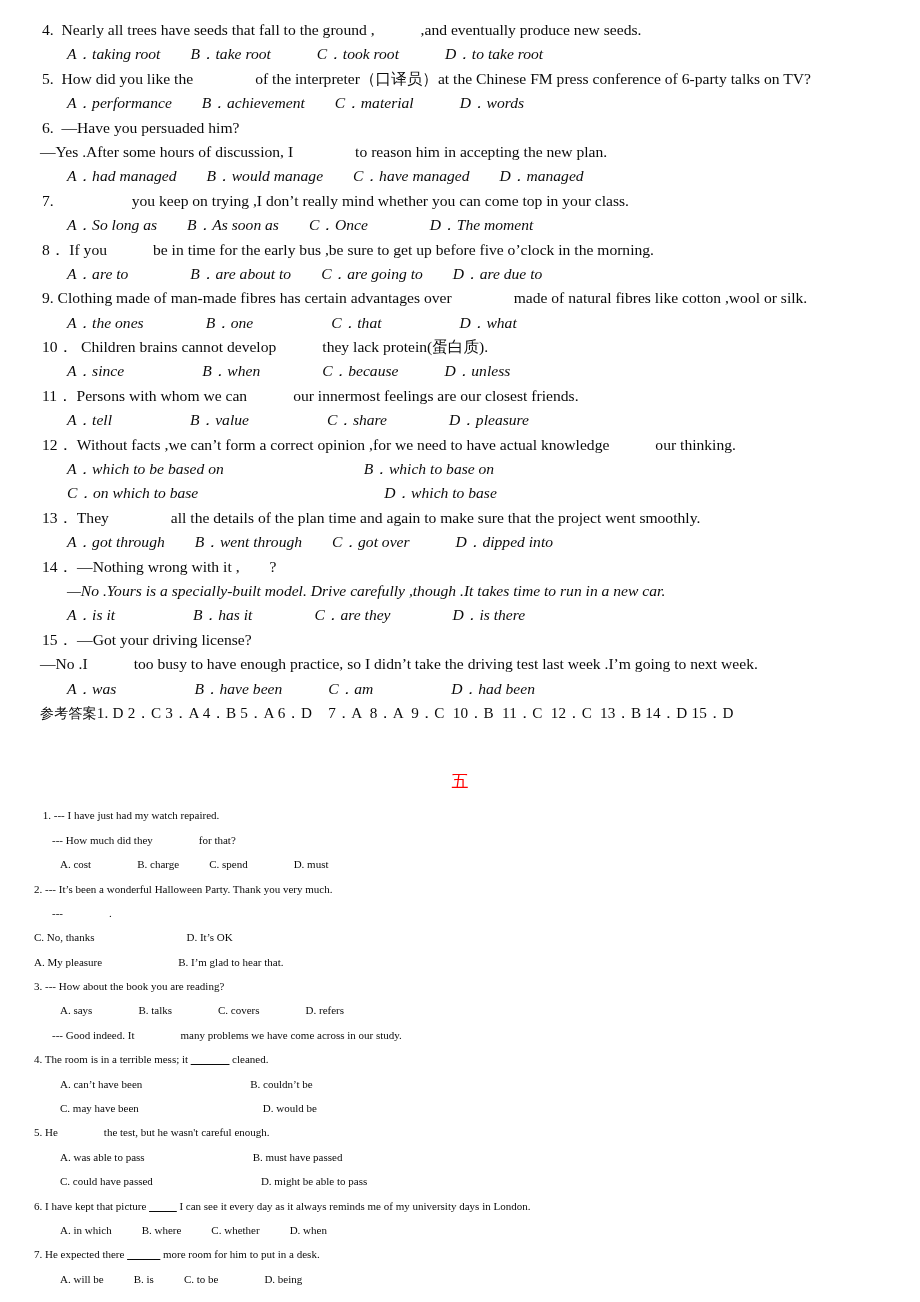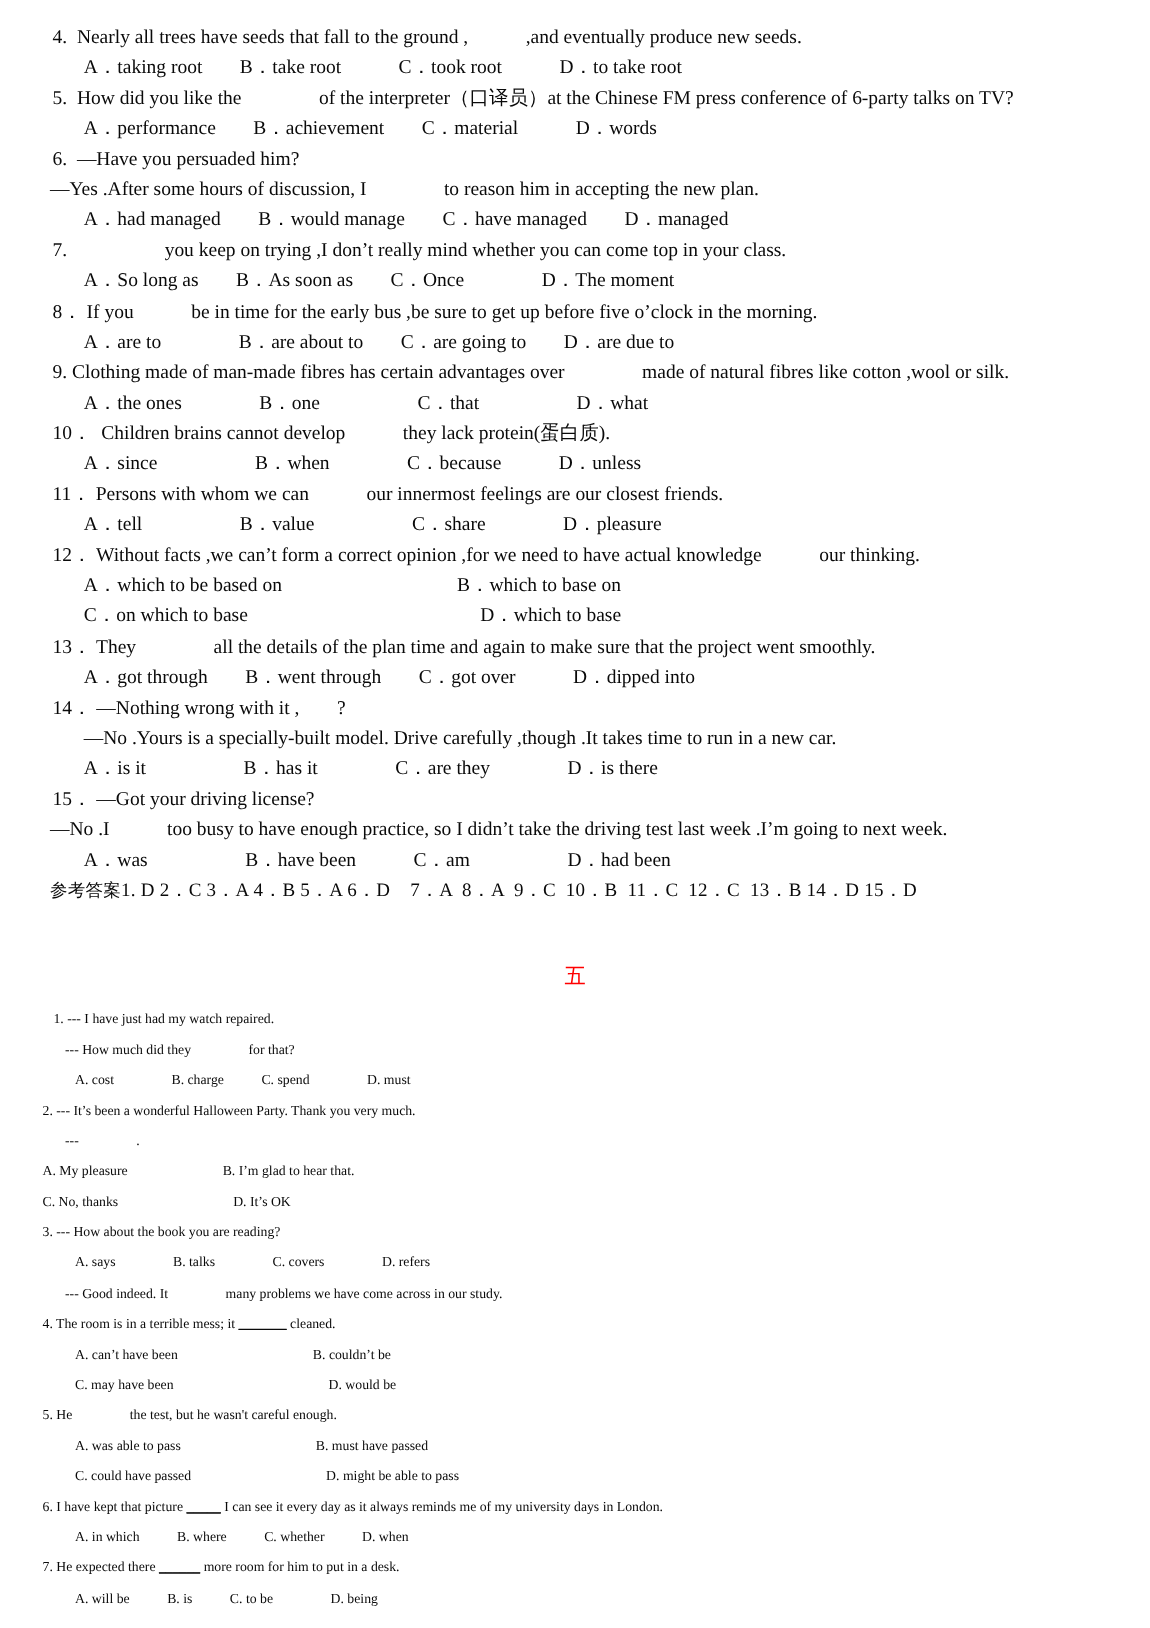--- a/index.html
+++ b/index.html
@@ -28,21 +28,21 @@
     white-space: pre;
     line-height: 24.4px;
     height: 24.4px;
   }
 
   .sec1 { font-size: 15.6px; }
   .sec2 { font-size: 11px; }
 
   
   .i-num   { padding-left: 22px; }   
-  .i-opt   { padding-left: 47px; }   
+  .i-opt   { padding-left: 47px; font-style: italic; }   
   .i-flush { padding-left: 20px; }   
   .i-num2  { padding-left: 20px; }   
   .i-sub2  { padding-left: 32px; }   
   .i-opt2  { padding-left: 40px; }   
   .i-opt2b { padding-left: 14px; }   
 
   .gap-s  { display: inline-block; width: 30px; }
   .gap-m  { display: inline-block; width: 46px; }
   .gap-l  { display: inline-block; width: 62px; }
   .gap-xl { display: inline-block; width: 78px; }
@@ -122,22 +122,22 @@
   <div class="section-head">五</div>
 
   <div class="sec2">
 
     <div class="ln i-num2"> <span>1.</span> <span>--- I have just had my watch repaired.</span></div>
     <div class="ln i-sub2"><span>--- How much did they</span><span class="gap-m"></span><span>for that?</span></div>
     <div class="ln i-opt2"><span>A. cost</span><span class="gap-m"></span><span>B. charge</span><span class="gap-s"></span><span>C. spend</span><span class="gap-m"></span><span>D. must</span></div>
 
     <div class="ln i-opt2b"><span>2.</span> <span>--- It’s been a wonderful Halloween Party. Thank you very much.</span></div>
     <div class="ln i-sub2"><span>---</span><span class="gap-m"></span><span>.</span></div>
+    <div class="ln i-opt2b"><span>C. No, thanks</span><span class="gap-m"></span><span class="gap-m"></span><span>D. It’s OK</span></div>
     <div class="ln i-opt2b"><span>A. My pleasure</span><span class="gap-m"></span><span class="gap-s"></span><span>B. I’m glad to hear that.</span></div>
-    <div class="ln i-opt2b"><span>C. No, thanks</span><span class="gap-m"></span><span class="gap-m"></span><span>D. It’s OK</span></div>
 
     <div class="ln i-opt2b"><span>3.</span> <span>--- How about the book you are reading?</span></div>
     <div class="ln i-opt2"><span>A. says</span><span class="gap-m"></span><span>B. talks</span><span class="gap-m"></span><span>C. covers</span><span class="gap-m"></span><span>D. refers</span></div>
     <div class="ln i-sub2"><span>--- Good indeed. It</span><span class="gap-m"></span><span>many problems we have come across in our study.</span></div>
 
     <div class="ln i-opt2b"><span>4.</span> <span>The room is in a terrible mess; it</span> <span class="ul">_______</span> <span>cleaned.</span></div>
     <div class="ln i-opt2"><span>A. can’t have been</span><span class="gap-xl"></span><span class="gap-s"></span><span>B. couldn’t be</span></div>
     <div class="ln i-opt2"><span>C. may have been</span><span class="gap-xl"></span><span class="gap-m"></span><span>D. would be</span></div>
 
     <div class="ln i-opt2b"><span>5.</span> <span>He</span><span class="gap-m"></span><span>the test, but he wasn't careful enough.</span></div>

